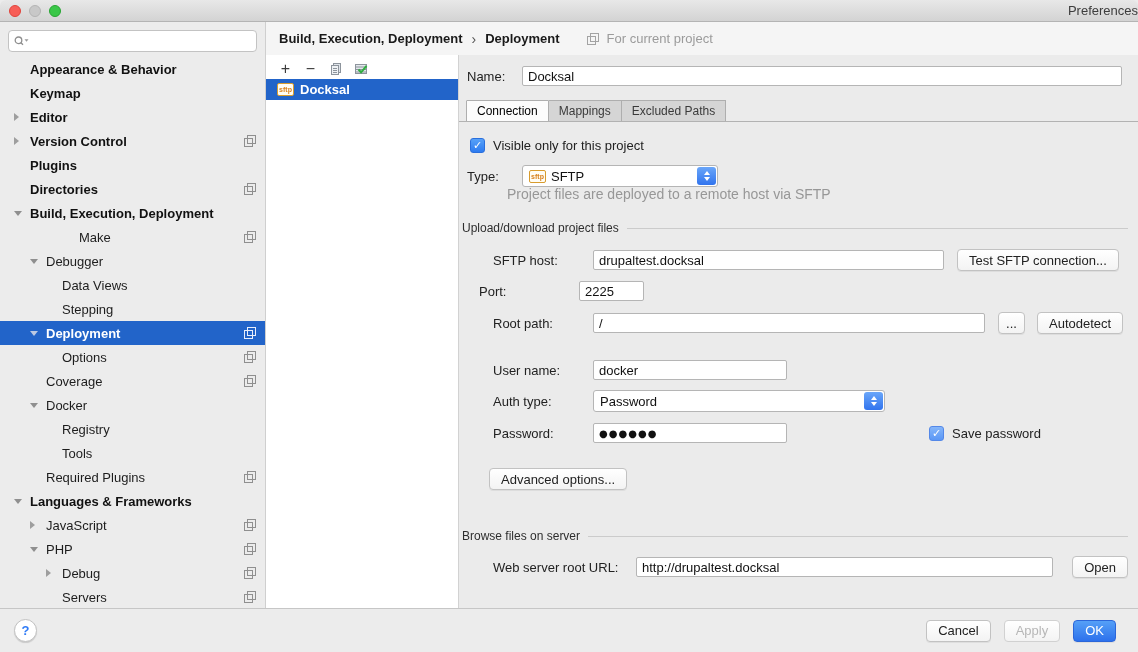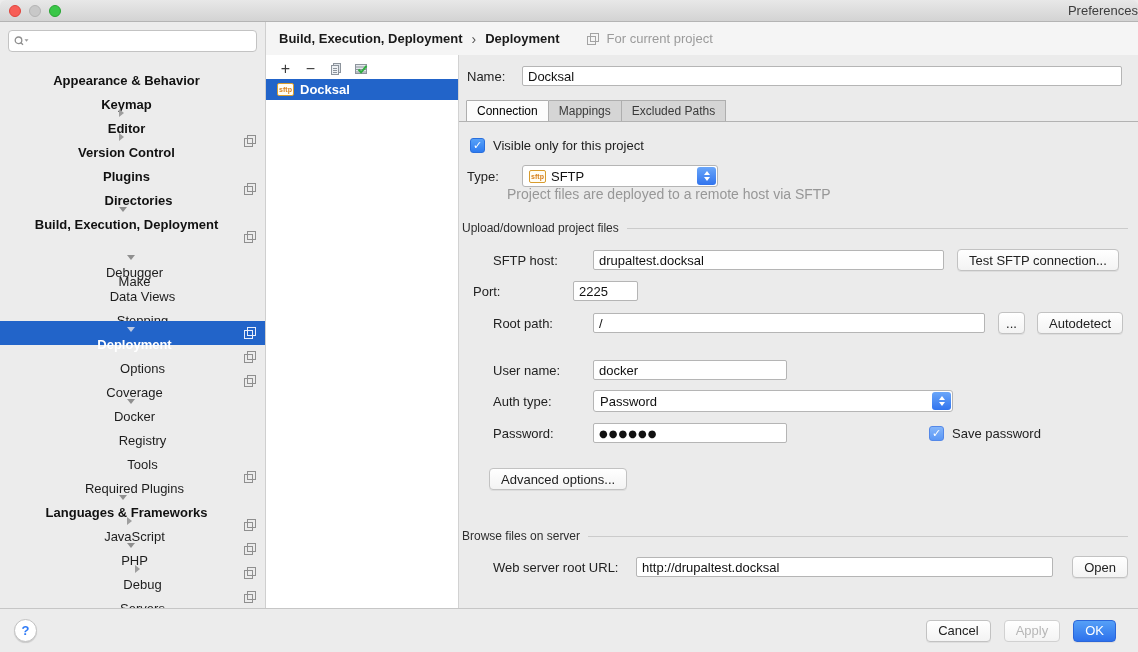--- a/index.html
+++ b/index.html
@@ -20,21 +20,21 @@
 
   
   .main { position:absolute; top:22px; left:0; right:0; bottom:44px; display:flex; }
 
   
   .sidebar { width:266px; background:#ececec; border-right:1px solid #cfcfcf; overflow:hidden; position:relative; }
   .search-wrap { margin:8px 8px 5px 8px; height:22px; background:#fff; border:1px solid #c3c3c3;
     border-radius:4px; display:flex; align-items:center; padding:0 4px; }
   .search-wrap input { border:none; outline:none; flex:1; height:18px; font-size:13px; background:transparent; min-width:0; }
   .tree { margin-top:5px; }
-  .tree-row { height:24px; display:flex; align-items:center; position:relative; padding-right:26px; cursor:default;flex-direction:column; }
+  .tree-row { height:24px; display:flex; align-items:center; position:relative; padding-right:26px; cursor:default; }
   .tree-row.selected { background:#2264c9; color:#fff; }
   .tree-row.selected .tlabel { color:#fff; font-weight:bold; }
   .tree-row.selected .dup-icon { color:#e8eefb; }
   .tlabel { font-size:13px; color:#1d1d1d; white-space:nowrap; }
   .tlabel.bold { font-weight:bold; color:#111; }
   .tri { width:16px; height:10px; display:inline-flex; align-items:center; justify-content:flex-start; flex:0 0 16px; }
   .tri.collapsed::after { content:""; border-left:5px solid #9e9e9e; border-top:4px solid transparent; border-bottom:4px solid transparent; }
   .tri.expanded::after  { content:""; border-top:5px solid #8f8f8f; border-left:4px solid transparent; border-right:4px solid transparent; }
   .tree-row.selected .tri.expanded::after { border-top-color:#bcc9e2; }
   .dup-icon { position:absolute; right:9px; top:50%; margin-top:-6px; width:12px; height:12px; color:#8f8f8f; }
@@ -147,21 +147,21 @@
           </div>
           <div class="tree-row" style="padding-left: 14px;">
             <span class="tri collapsed"></span>
             <span class="tlabel bold">Version Control</span>
             <span class="dup-icon"></span>
           </div>
           <div class="tree-row" style="padding-left: 14px;">
             <span class="tri none"></span>
             <span class="tlabel bold">Plugins</span>
           </div>
-          <div class="tree-row" style="padding-left: 14px; margin-left: 24px;">
+          <div class="tree-row" style="padding-left: 14px;">
             <span class="tri none"></span>
             <span class="tlabel bold">Directories</span>
             <span class="dup-icon"></span>
           </div>
           <div class="tree-row" style="padding-left: 14px;">
             <span class="tri expanded"></span>
             <span class="tlabel bold">Build, Execution, Deployment</span>
           </div>
           <div class="tree-row" style="padding-left: 30px; gap: 33px;">
             <span class="tri none"></span>
@@ -318,40 +318,40 @@
             <span class="stitle">Upload/download project files</span>
             <span class="line"></span>
           </div>
 
           <div class="frow" style="top:194px; padding-left:34px">
             <span class="flabel" style="width:100px">SFTP host:</span>
             <input class="tfield" style="width: 351px;" value="drupaltest.docksal">
             <button class="btn" style="margin-left:13px">Test SFTP connection...</button>
           </div>
 
-          <div class="frow" style="top:225px; padding-left:14px">
+          <div class="frow" style="top:225px; padding-left:20px">
             <span class="flabel" style="width:100px">Port:</span>
             <input class="tfield" style="width: 65px;" value="2225">
           </div>
 
           <div class="frow" style="top:257px; padding-left:34px">
             <span class="flabel" style="width:100px">Root path:</span>
             <input class="tfield" style="width: 392px;" value="/">
             <button class="btn small" style="margin-left:13px; width:27px">...</button>
             <button class="btn" style="margin-left:12px">Autodetect</button>
           </div>
 
           <div class="frow" style="top:304px; padding-left:34px">
             <span class="flabel" style="width:100px">User name:</span>
             <input class="tfield" style="width: 194px;" value="docker">
           </div>
 
           <div class="frow" style="top:335px; padding-left:34px">
             <span class="flabel" style="width:100px">Auth type:</span>
-            <div class="combo" style="width:360px">
+            <div class="combo" style="width:292px">
               <span class="combo-val">Password</span>
               <span class="stepper">
                   <i class="up"></i>
                   <i class="down"></i>
                 </span>
             </div>
           </div>
 
           <div class="frow" style="top:367px; padding-left:34px">
             <span class="flabel" style="width:100px">Password:</span>

